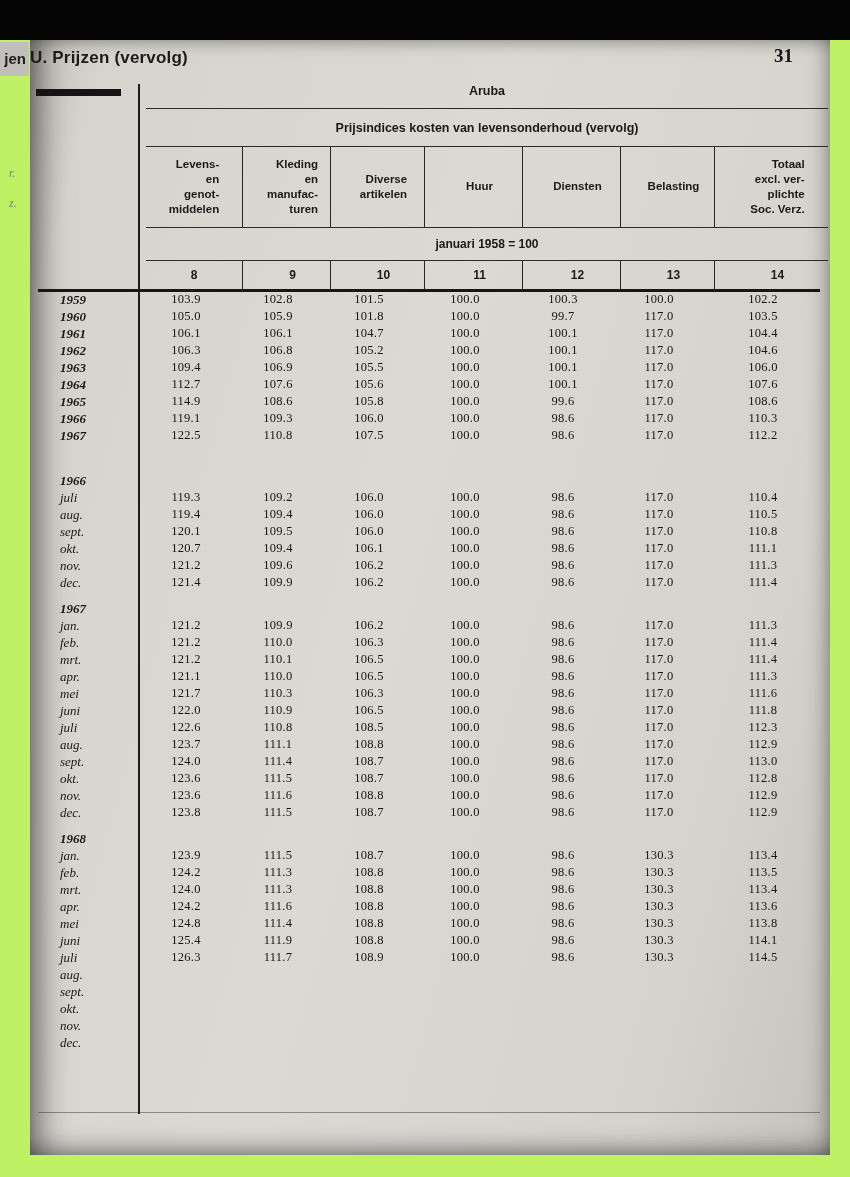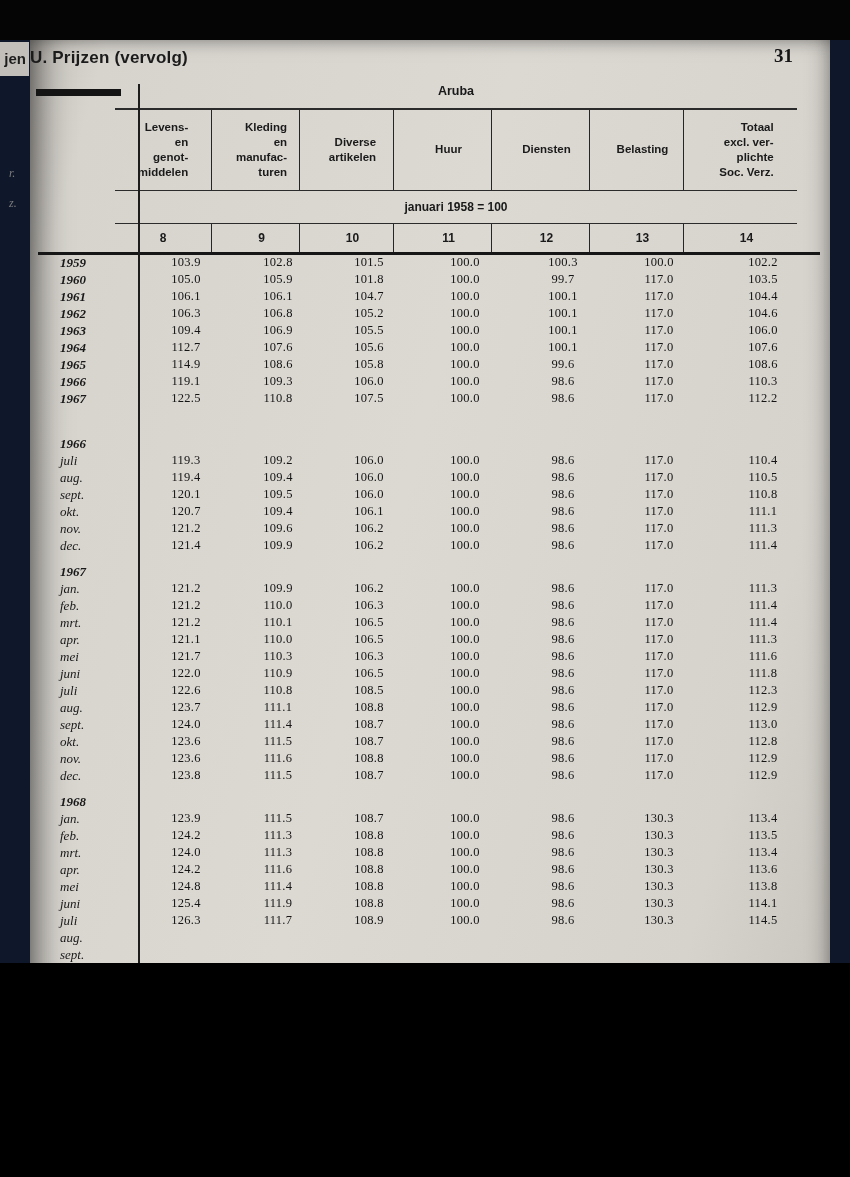--- a/index.html
+++ b/index.html
@@ -1,18 +1,18 @@
 <!DOCTYPE html>
 <html><head>
 <meta charset="utf-8">
 <style>
   html,body { margin:0; padding:0; background:#000; }
   .scan {
-    position:relative; width:850px; height:963px; overflow:hidden;
-    background:#0f172a;
+    position:relative; width:850px; height:1177px; overflow:hidden;
+    background:#bef264;
     font-family:"Liberation Sans", sans-serif;
   }
   .topbar { position:absolute; left:0; top:0; width:850px; height:40px; background:#050505; }
 
   .page {
     position:absolute; left:30px; top:40px; width:800px; height:1115px;
     background: linear-gradient(105deg,#c4c0ba 0%, #d7d4ce 7%, #dcd9d3 45%, #d6d3cd 82%, #c5c1bb 100%);
     box-shadow: inset 24px 0 32px -16px rgba(0,0,0,0.55),
                 inset -14px 0 24px -14px rgba(0,0,0,0.42),
                 inset 0 -20px 26px -16px rgba(0,0,0,0.38),
@@ -35,21 +35,21 @@
   }
   .page-number {
     position:absolute; right:37px; top:5px;
     font:bold 19px "Liberation Serif", serif; color:#161616;
   }
   .header-bar { position:absolute; left:6px; top:49px; width:85px; height:7px; background:#141414; }
 
   .table-wrap { position:absolute; left:8px; top:44px; width:782px; }
   .vrule { position:absolute; left:100px; top:0; width:2px; height:1030px; background:#1d1d1d; }
 
-  .thead { margin-left:77px; width:682px; }
+  .thead { margin-left:108px; width:682px; }
   .region    { height:24px; line-height:24px; text-align:center; font:bold 12.5px "Liberation Sans", sans-serif; color:#191919; }
   .subtitle  { height:37px; display:flex; align-items:center; justify-content:center; font:bold 12.5px "Liberation Sans", sans-serif; color:#191919; }
   .basenote  { height:32px; display:flex; align-items:center; justify-content:center; font:bold 12px "Liberation Sans", sans-serif; color:#191919; }
   .hline { border-top:1.5px solid #2b2b2b; height:0; }
 
   .colgrid { display:grid; grid-template-columns:96px 88px 94px 98px 98px 94px 114px; }
   .colheads { height:80px; }
   .col-head {
     display:flex; align-items:center; justify-content:center; text-align:right;
     font:bold 11.5px/1.32 "Liberation Sans", sans-serif; color:#1a1a1a; white-space:pre-line;
@@ -85,20 +85,21 @@
     <div class="section-title">U. Prijzen (vervolg)</div>
     <div class="page-number">31</div>
     <div class="header-bar"></div>
 
     <div class="table-wrap">
       <div class="vrule"></div>
 
       <div class="thead">
         <div class="region">Aruba</div>
         <div class="hline"></div>
+        <div class="subtitle">Prijsindices kosten van levensonderhoud (vervolg)</div>
         <div class="hline"></div>
         <div class="colgrid colheads">
             <div class="col-head">Levens-
 en
 genot-
 middelen</div>
             <div class="col-head">Kleding
 en
 manufac-
 turen</div>

